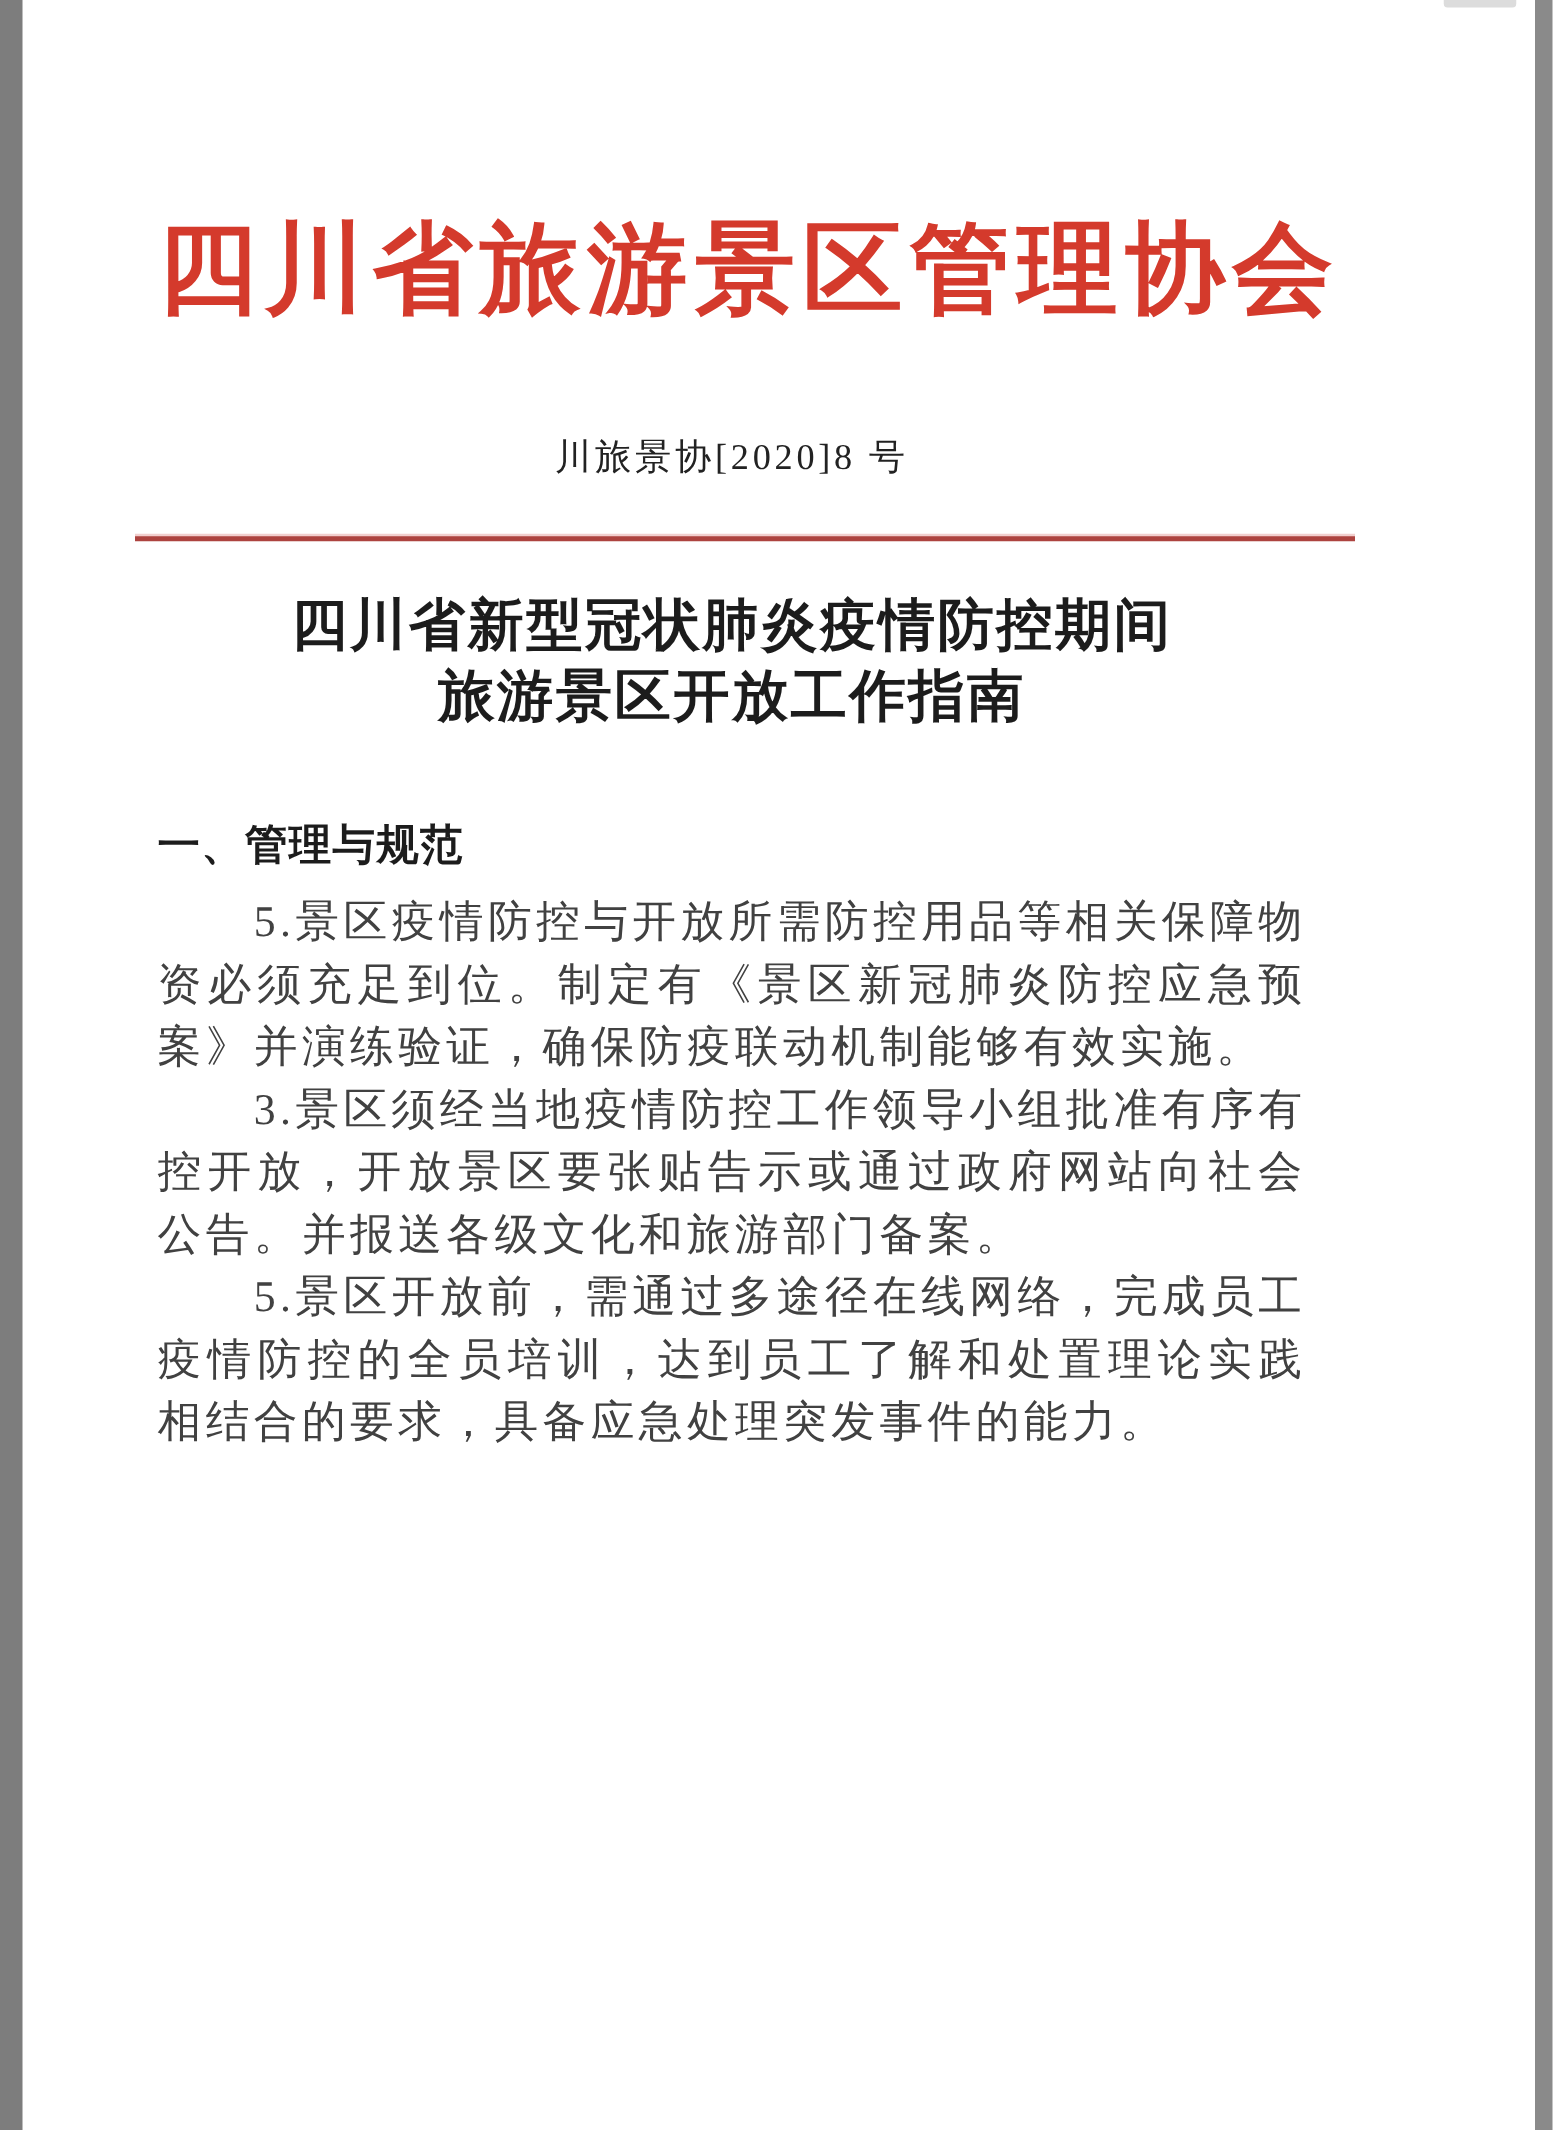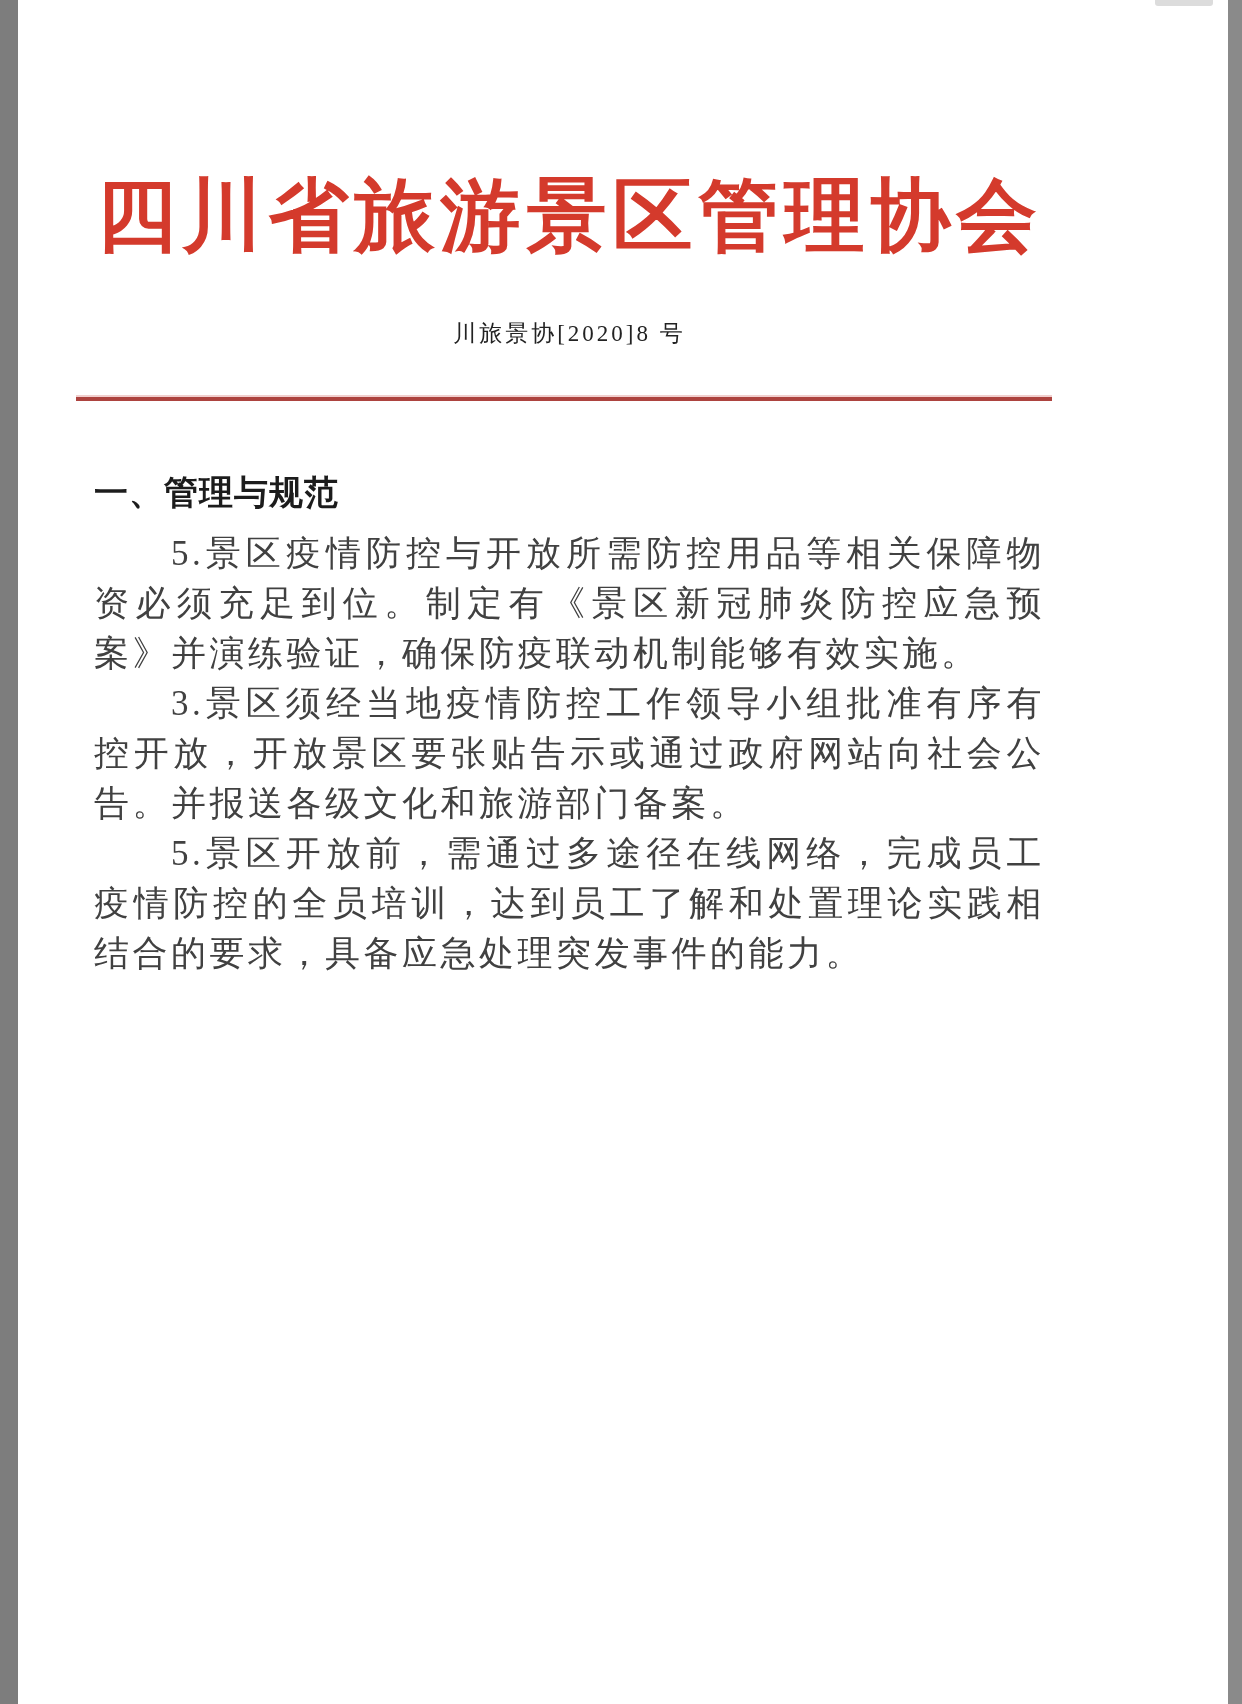--- a/index.html
+++ b/index.html
@@ -28,38 +28,38 @@
     position: absolute; right: 0; top: 0; bottom: 0; width: 14px;
     background: var(--frame-gray-right, #8a8a8a);
   }
   .corner-strip {
     position: absolute; top: 0; left: 1155px; width: 58px; height: 6px;
     background: #dcdcdc; border-radius: 0 0 3px 3px;
   }
   .page {
     position: absolute; left: 18px; right: 14px; top: 0; bottom: 0;
     background: #ffffff;
-    padding-left: 76px;  
+    padding-left: 108px;  
     padding-right: 183px; 
   }
   .org-title {
     margin-top: 172px;
     font-family: "Liberation Serif", "DejaVu Serif", serif;
     font-weight: bold;
     font-size: 80px;
     line-height: 88px;
     letter-spacing: 6px;
     color: var(--accent-red, #d43a2c);
     text-align: center;
     white-space: nowrap;
   }
   .doc-number {
-    margin-top: 56px;
+    margin-top: 88px;
     font-family: "Liberation Serif", "DejaVu Serif", serif;
-    font-size: 23px;
+    font-size: 29px;
     line-height: 36px;
     letter-spacing: 3px;
     color: #222222;
     text-align: center;
   }
   .red-divider {
     margin-top: 45px;
     margin-left: -18px;
     width: 976px;
     height: 4px;
@@ -101,20 +101,24 @@
 
 <div class="viewer">
   <div class="page">
 
     <h1 class="org-title">四川省旅游景区管理协会</h1>
 
     <div class="doc-number">川旅景协[2020]8 号</div>
 
     <div class="red-divider"></div>
 
+    <h2 class="doc-title">
+      <div>四川省新型冠状肺炎疫情防控期间</div>
+      <div>旅游景区开放工作指南</div>
+    </h2>
 
     <h3 class="section-heading">一、管理与规范</h3>
 
     <div class="body-text">
       <p>5.景区疫情防控与开放所需防控用品等相关保障物资必须充足到位。制定有《景区新冠肺炎防控应急预案》并演练验证，确保防疫联动机制能够有效实施。</p>
       <p>3.景区须经当地疫情防控工作领导小组批准有序有控开放，开放景区要张贴告示或通过政府网站向社会公告。并报送各级文化和旅游部门备案。</p>
       <p>5.景区开放前，需通过多途径在线网络，完成员工疫情防控的全员培训，达到员工了解和处置理论实践相结合的要求，具备应急处理突发事件的能力。</p>
     </div>
 
   </div>

